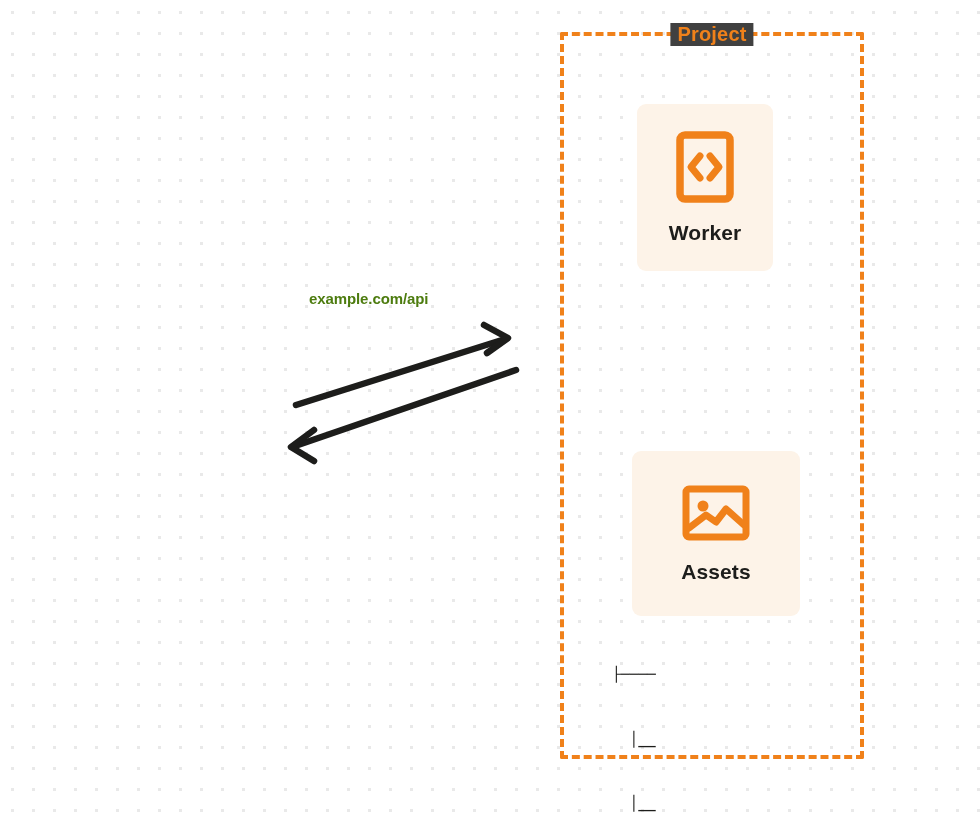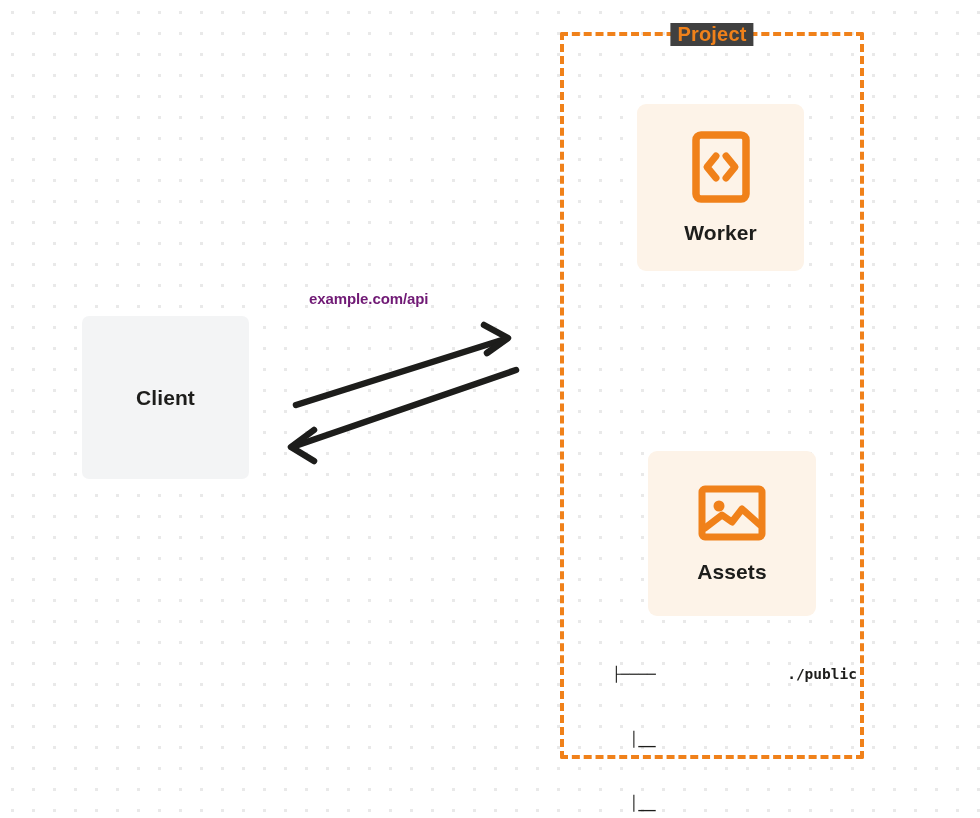--- a/index.html
+++ b/index.html
@@ -60,21 +60,21 @@
     width: 260px;
     height: 150px;
   }
 
   #request-label {
     position: absolute;
     left: 309px;
     top: 290px;
     font-size: 15px;
     font-weight: bold;
-    color: #701a75;
+    color: #4d7c0f;
     letter-spacing: -0.1px;
     white-space: nowrap;
   }
 
   
   #project-container {
     position: absolute;
     left: 560px;
     top: 32px;
     width: 304px;
@@ -114,31 +114,30 @@
     letter-spacing: .1px;
   }
   .service-card .card-icon {
     display: block;
     margin-bottom: 14px;
   }
 
   #worker-card {
     left: 73px;
     top: 68px;
-    width: 167px;
+    width: 136px;
     height: 167px;
     align-items: center;
   }
 
   #assets-card {
     left: 68px;
     top: 415px;
     width: 168px;
     height: 165px;
-    margin-left: 16px;
   }
 
   
   #asset-file-tree {
     position: absolute;
     left: 48px;
     top: 585px;
     width: 245px;
     font-family: "DejaVu Sans Mono", monospace;
     font-size: 14.5px;
@@ -160,23 +159,20 @@
     text-align: right;
   }
 </style>
 </head>
 <body>
 
 <div id="dot-grid"></div>
 
 <div id="canvas">
 
-  <div id="client-node">
-    <span class="node-label">Client</span>
-  </div>
 
   <div id="request-label">example.com/api</div>
 
   <svg id="connector-arrows" viewBox="0 0 260 150">
 
     <g>
       <line x1="26" y1="85" x2="232" y2="20" stroke="#1d1d1b" stroke-width="6.5" stroke-linecap="round"></line>
       <polyline points="214,5 238,18 217,33" fill="none" stroke="#1d1d1b" stroke-width="6.5" stroke-linecap="round" stroke-linejoin="round"></polyline>
     </g>
 
@@ -208,21 +204,20 @@
           <circle cx="21" cy="22" r="5.5" fill="#f0811a"></circle>
           <polyline points="7,44 24,31 34,38 44,25 62,41" fill="none" stroke="#f0811a" stroke-width="7" stroke-linecap="round" stroke-linejoin="round"></polyline>
         </svg>
       </span>
       <span class="card-label">Assets</span>
     </div>
 
     <div id="asset-file-tree">
       <div class="tree-row">
         <span class="tree-connector">├────</span>
-        <span class="tree-name">./public</span>
       </div>
       <div class="tree-row">
         <span class="tree-connector">  │__</span>
       </div>
       <div class="tree-row">
         <span class="tree-connector">  │__</span>
       </div>
       
     </div>
 

